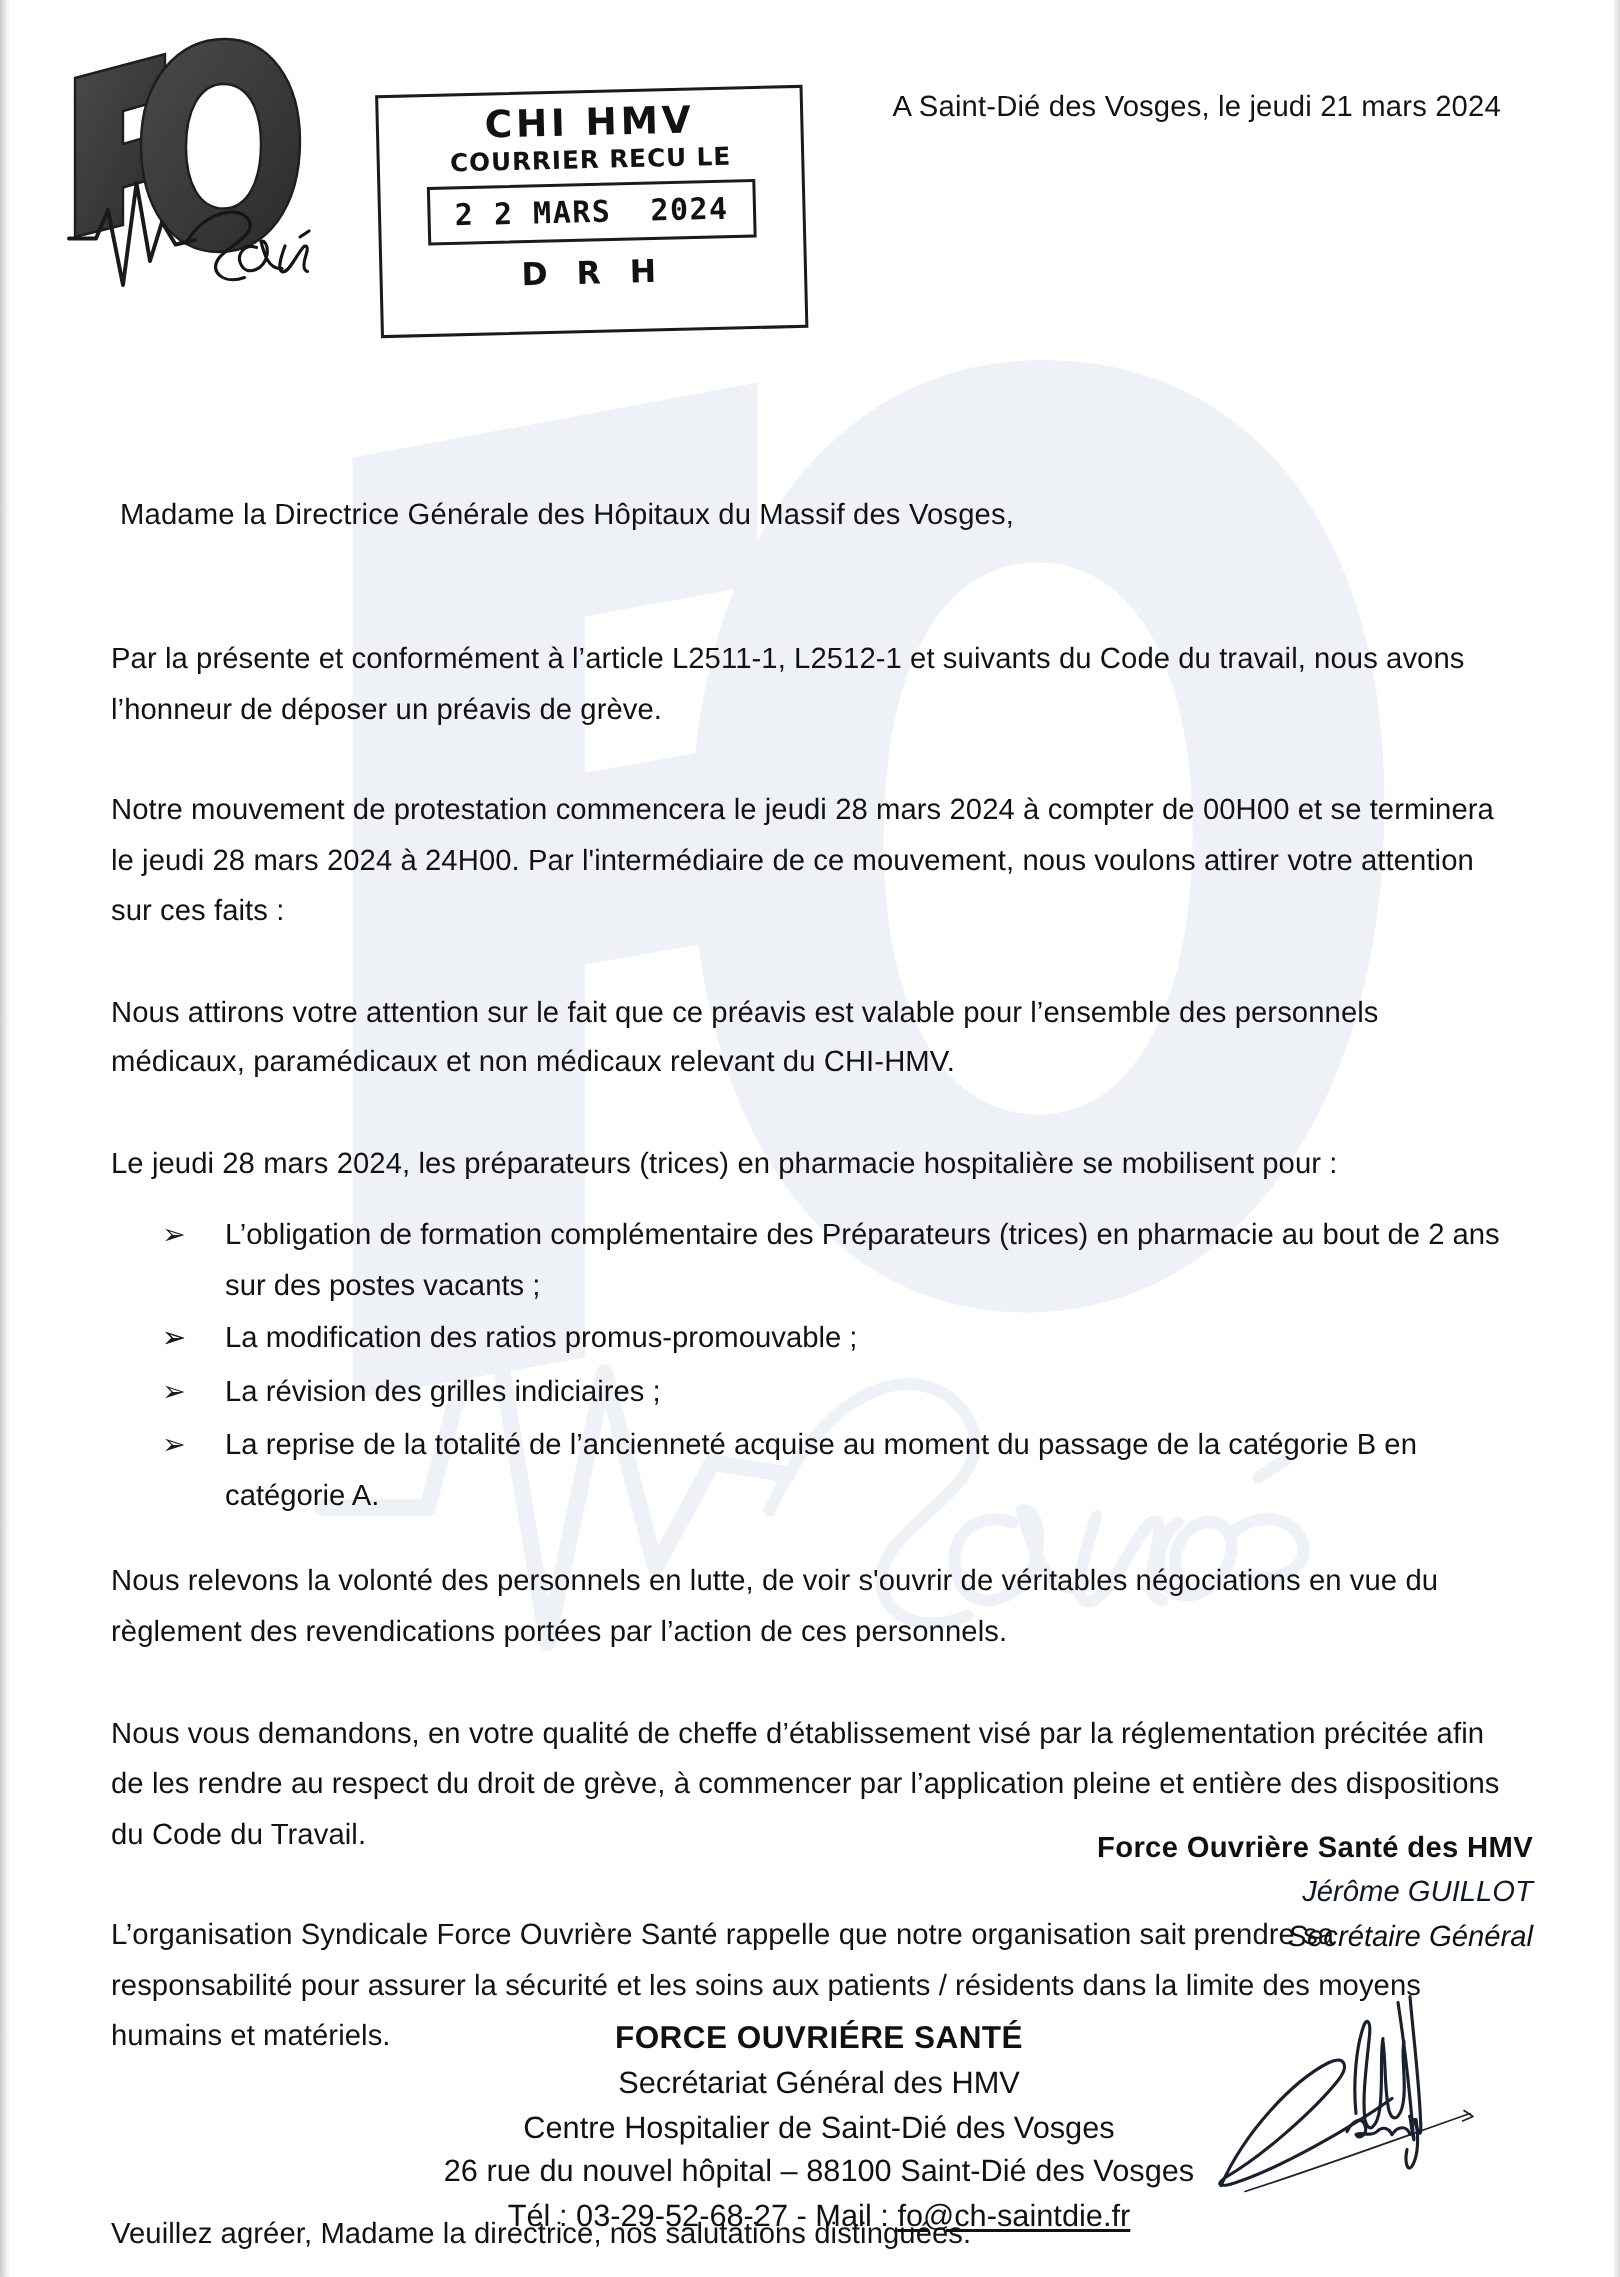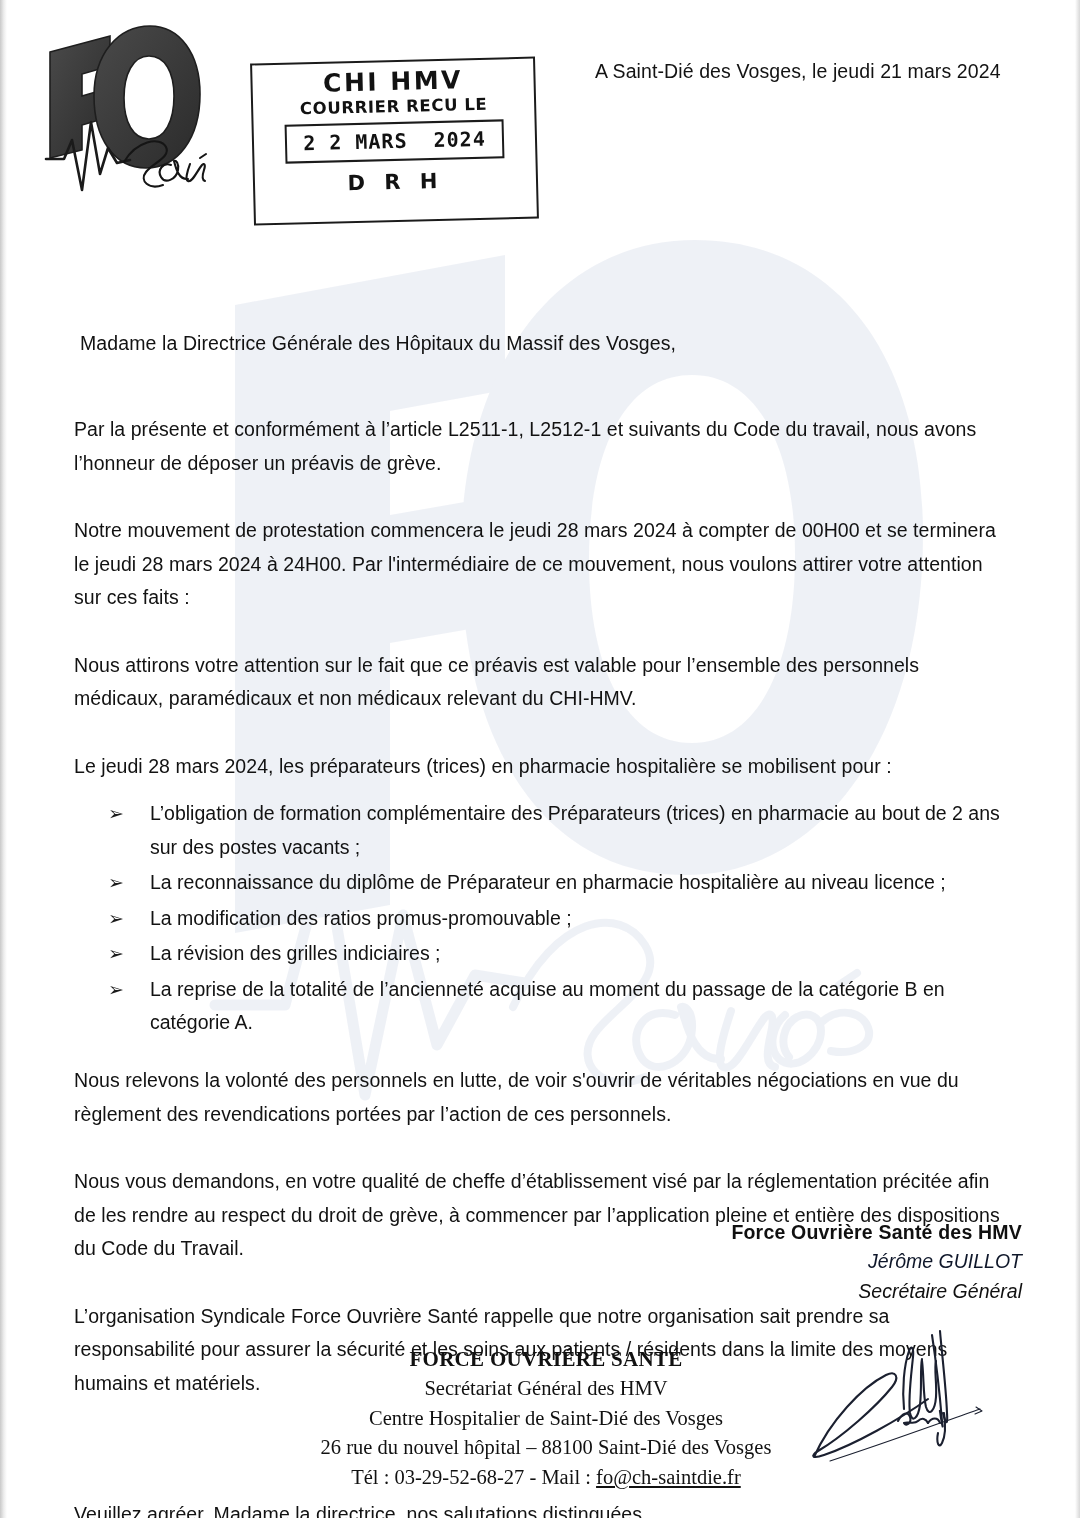--- a/index.html
+++ b/index.html
@@ -159,21 +159,21 @@
   .body-area {
     position: absolute;
     left: 68px;
     top: 332px;
     width: 950px;
     z-index: 2;
   }
   .salutation {
     font-size: 19.5px;
     color: #121212;
-    margin: 0 0 4px 12px;
+    margin: 0 0 14px 12px;
     letter-spacing: .1px;
   }
   p.para {
     font-size: 19.5px;
     line-height: 1.72;
     color: #121212;
     margin: 6px;
     letter-spacing: .05px;
   }
   .gap-lg { height: 48px; }
@@ -244,21 +244,21 @@
   .signature svg { width: 100%; height: 100%; display: block; }
 
   
   .footer {
     position: absolute;
     left: 12px;
     right: 0;
     top: 1344px;
     text-align: center;
     z-index: 3;
-    font-family: Liberation Serif, serif;
+    font-family: Liberation Sans, sans-serif;
     color: #111111;
   }
   .footer .f-org {
     font-weight: bold;
     font-size: 21px;
     letter-spacing: .3px;
     line-height: 1.44;
   }
   .footer .f-line {
     font-size: 20.5px;
@@ -380,21 +380,20 @@
 
     <p class="para"><span>Le </span><b class="strong">jeudi 28 mars 2024</b><span>, les préparateurs (trices) en pharmacie hospitalière se mobilisent pour :</span></p>
 
     <ul class="demands">
       <li>
         <span class="bullet-arrow">➢</span>
         <span>L’obligation de formation complémentaire des Préparateurs (trices) en pharmacie au bout de 2 ans sur des postes vacants ;</span>
       </li>
       <li>
         <span class="bullet-arrow">➢</span>
-        <span>La reconnaissance du diplôme de Préparateur en pharmacie hospitalière au niveau licence ;</span>
       </li>
       <li>
         <span class="bullet-arrow">➢</span>
         <span>La modification des ratios promus-promouvable ;</span>
       </li>
       <li>
         <span class="bullet-arrow">➢</span>
         <span>La révision des grilles indiciaires ;</span>
       </li>
       <li>

